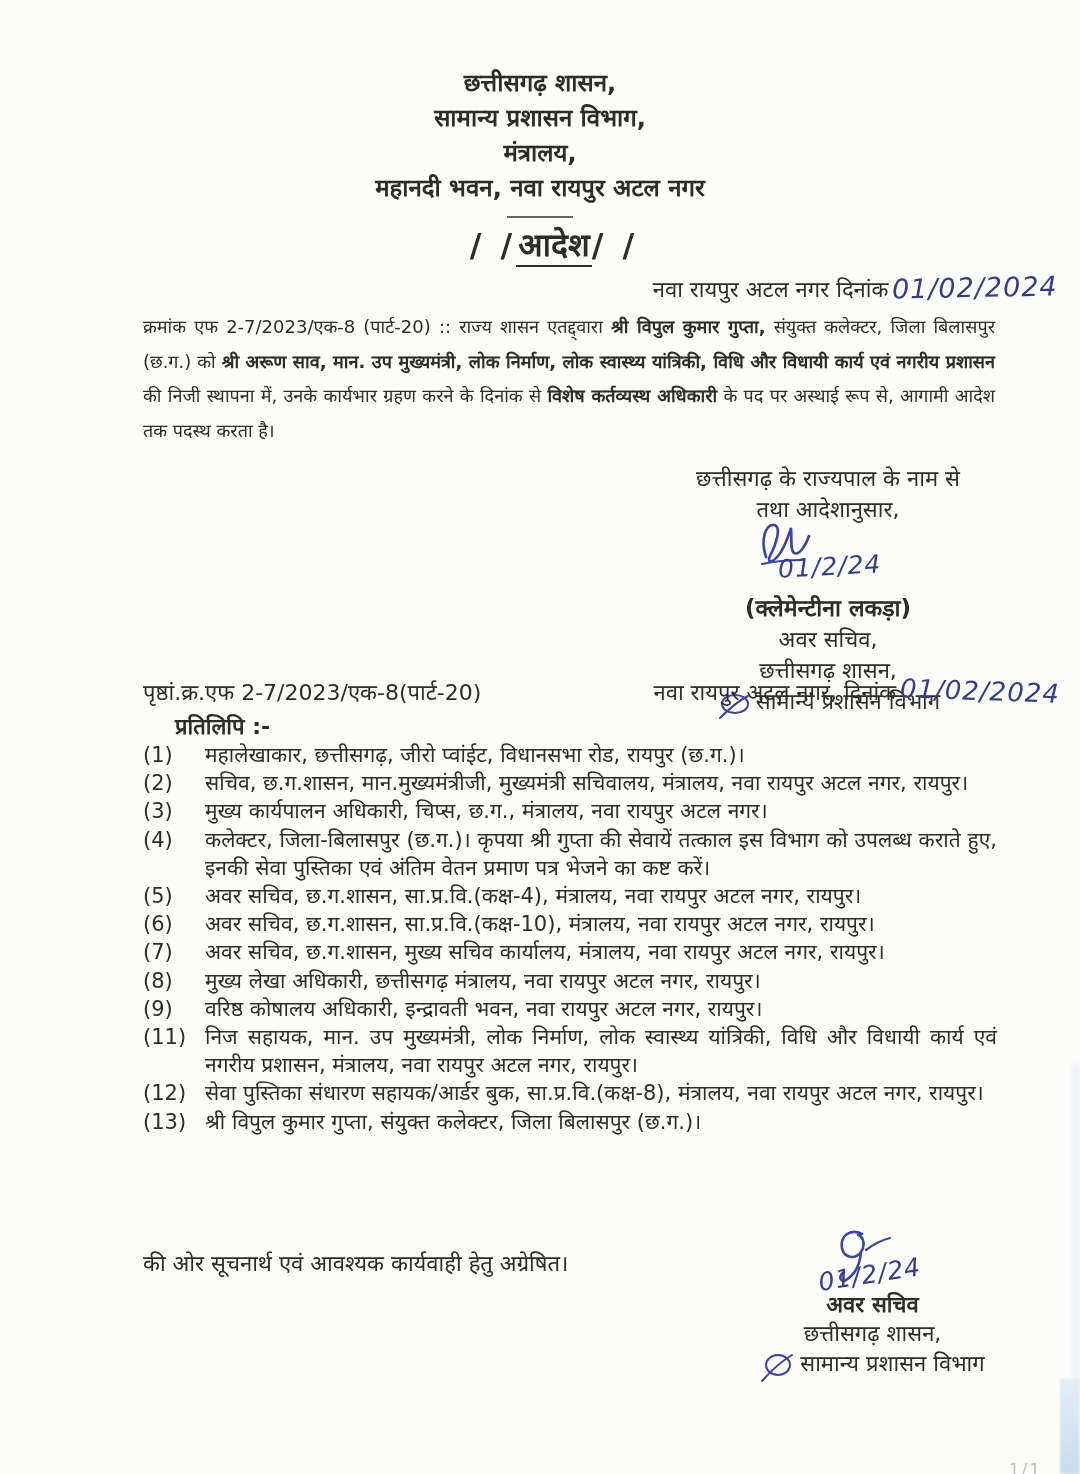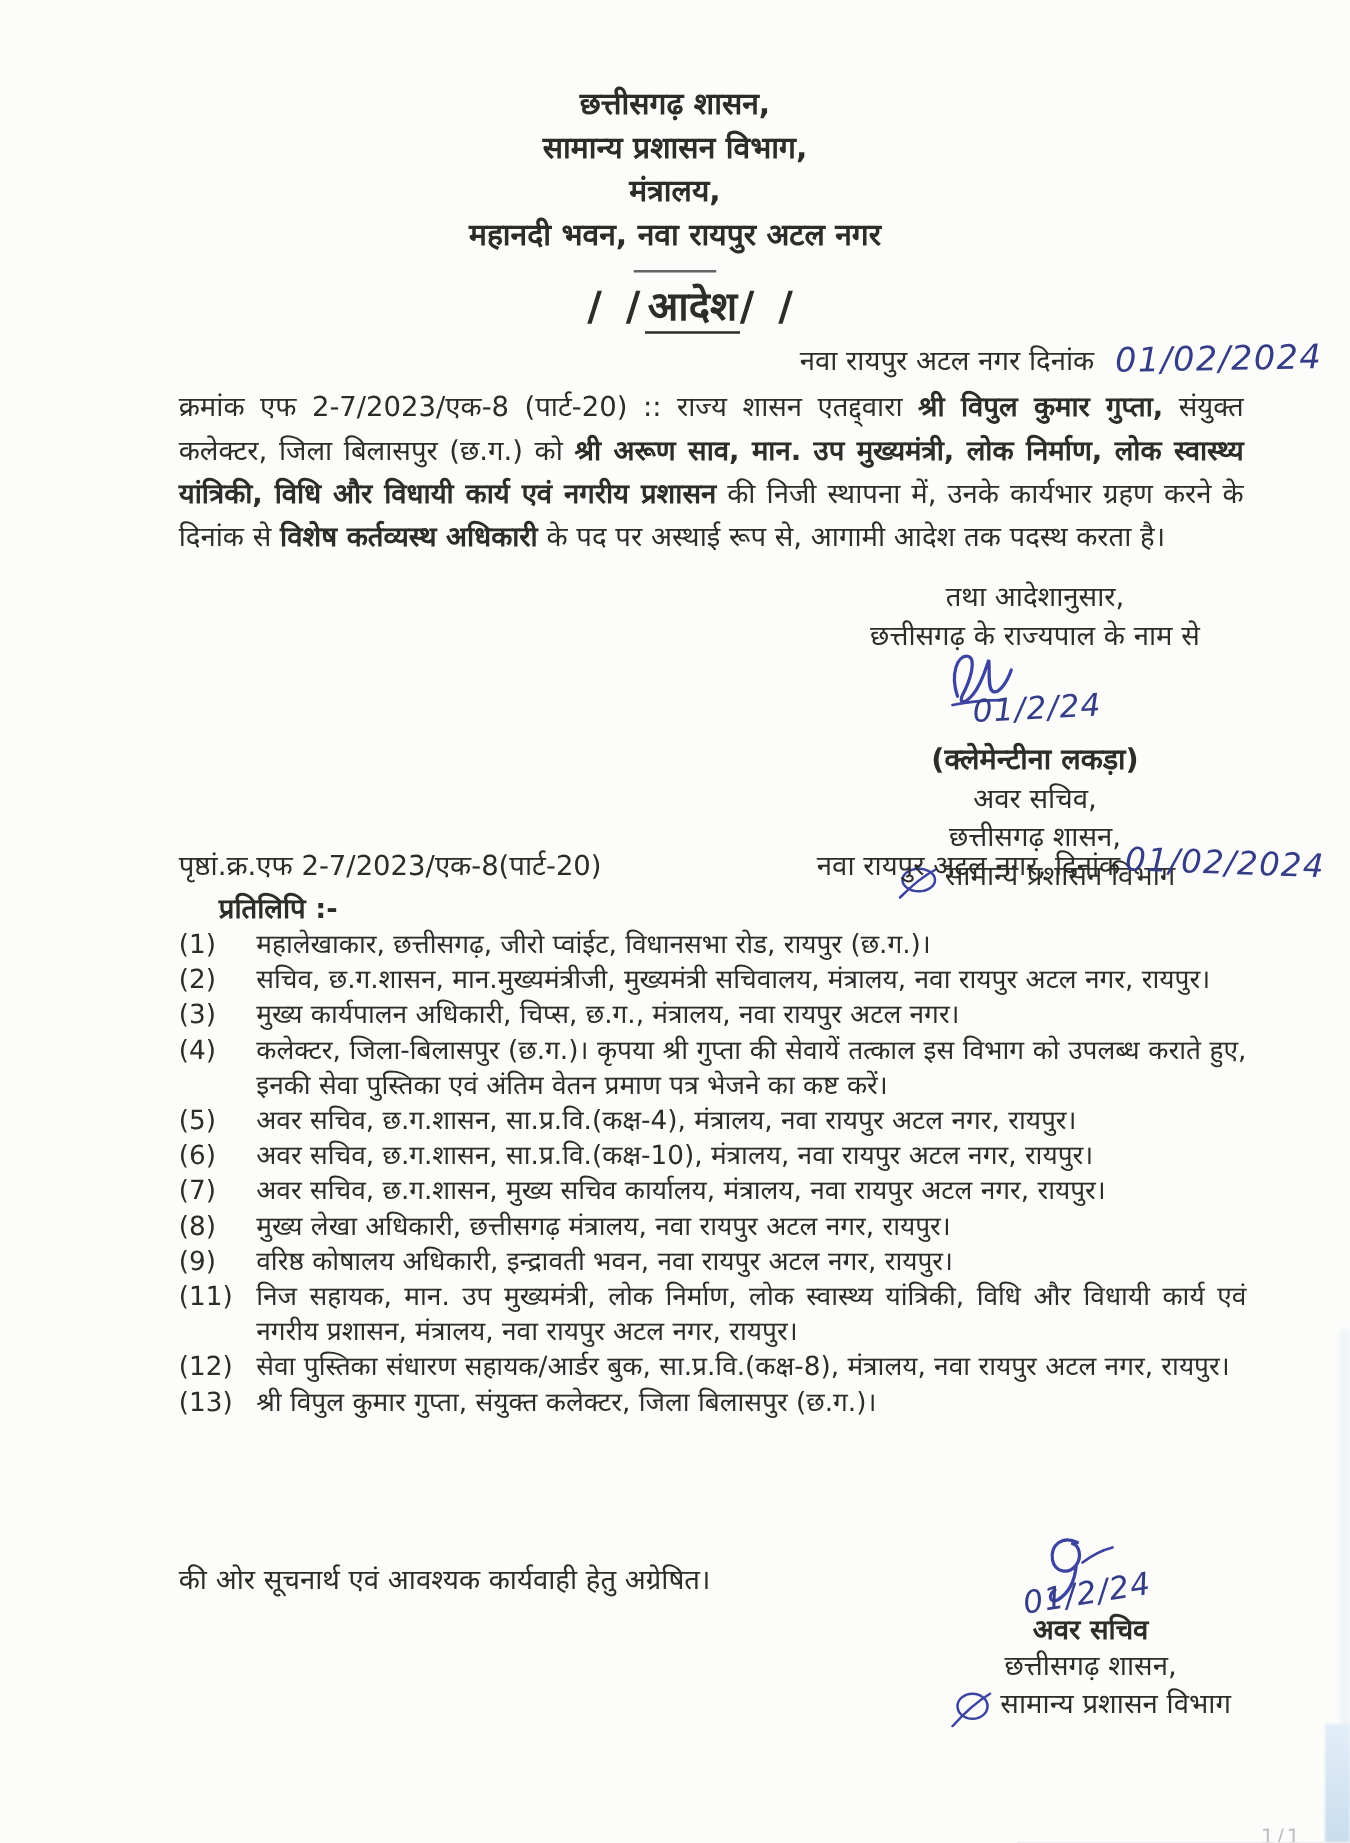--- a/index.html
+++ b/index.html
@@ -30,31 +30,31 @@
   .header { position:absolute; top:66px; left:0; width:100%; text-align:center; }
   .header .hline { font-size:24px; font-weight:bold; line-height:35px; }
   .rule { width:66px; margin:10px auto 4px; border-top:2.5px solid #4a4a4a; opacity:.85; }
   .order-title { font-size:32px; font-weight:bold; margin-top:2px;padding-left:28px; }
   .order-title .slash { letter-spacing:4px; font-weight:bold; }
   .order-word { border-bottom:2px solid var(--ink); padding:0 2px 1px; }
 
   
   .dateline {
     position:absolute; top:272px; right:22px;
-    display:flex; align-items:baseline; gap:17px;
+    display:flex; align-items:baseline; gap:4px;
   }
   .dateline .printed { font-size:22px; }
   .hw { color:var(--pen); font-style:italic; letter-spacing:1px;
         font-weight:500; white-space:nowrap; }
   .dateline .hw { font-size:27px; transform:rotate(-1deg); }
 
   
   .order-body {
     position:absolute; top:310px; left:143px; width:852px;
-    font-size:22px; line-height:34.5px; text-align:justify;
+    font-size:18px; line-height:34.5px; text-align:justify;
   }
   .order-body b { font-weight:bold; }
 
   
   .sig-top { position:absolute; top:463px; left:628px; width:400px;
              text-align:center; font-size:22px; line-height:31px; }
   .sig-top .bold-name { font-size:23px; font-weight:bold; margin-top:2px; }
   .sig-area { position:relative; height:66px; }
   .sig-area .sig-svg { position:absolute; left:128px; top:-8px; }
   .sig-area .hw { position:absolute; left:150px; top:26px; font-size:25px;
@@ -105,22 +105,22 @@
   </div>
 
   <div class="dateline">
     <span class="printed">नवा रायपुर अटल नगर दिनांक</span>
     <span class="hw">01/02/2024</span>
   </div>
 
   <p class="order-body"><span>क्रमांक एफ 2-7/2023/एक-8 (पार्ट-20) :: राज्य शासन एतद्द्वारा </span><b>श्री विपुल कुमार गुप्ता,</b><span> संयुक्त कलेक्टर, जिला बिलासपुर (छ.ग.) को </span><b>श्री अरूण साव, मान. उप मुख्यमंत्री, लोक निर्माण, लोक स्वास्थ्य यांत्रिकी, विधि और विधायी कार्य एवं नगरीय प्रशासन</b><span> की निजी स्थापना में, उनके कार्यभार ग्रहण करने के दिनांक से </span><b>विशेष कर्तव्यस्थ अधिकारी</b><span> के पद पर अस्थाई रूप से, आगामी आदेश तक पदस्थ करता है।</span></p>
 
   <div class="sig-top">
+    <div>छत्तीसगढ़ के राज्यपाल के नाम से</div>
     <div>तथा आदेशानुसार,</div>
-    <div>छत्तीसगढ़ के राज्यपाल के नाम से</div>
     <div class="sig-area">
       <svg class="sig-svg" width="96" height="56" viewBox="0 0 96 56">
         <path d="M10,40 C4,22 10,7 18,8 C26,9 20,28 14,39 C11,45 15,47 22,39 C29,31 33,17 35,11 C36,21 34,33 38,36 C43,39 50,28 53,19" stroke="#3c43a0" stroke-width="2.6" fill="none" stroke-linecap="round"></path>
         <path d="M6,47 C20,44 34,43 46,43" stroke="#3c43a0" stroke-width="2.2" fill="none" stroke-linecap="round"></path>
       </svg>
       <span class="hw">01/2/24</span>
     </div>
     <div class="bold-name">(क्लेमेन्टीना लकड़ा)</div>
     <div>अवर सचिव,</div>
     <div>छत्तीसगढ़ शासन,</div>

